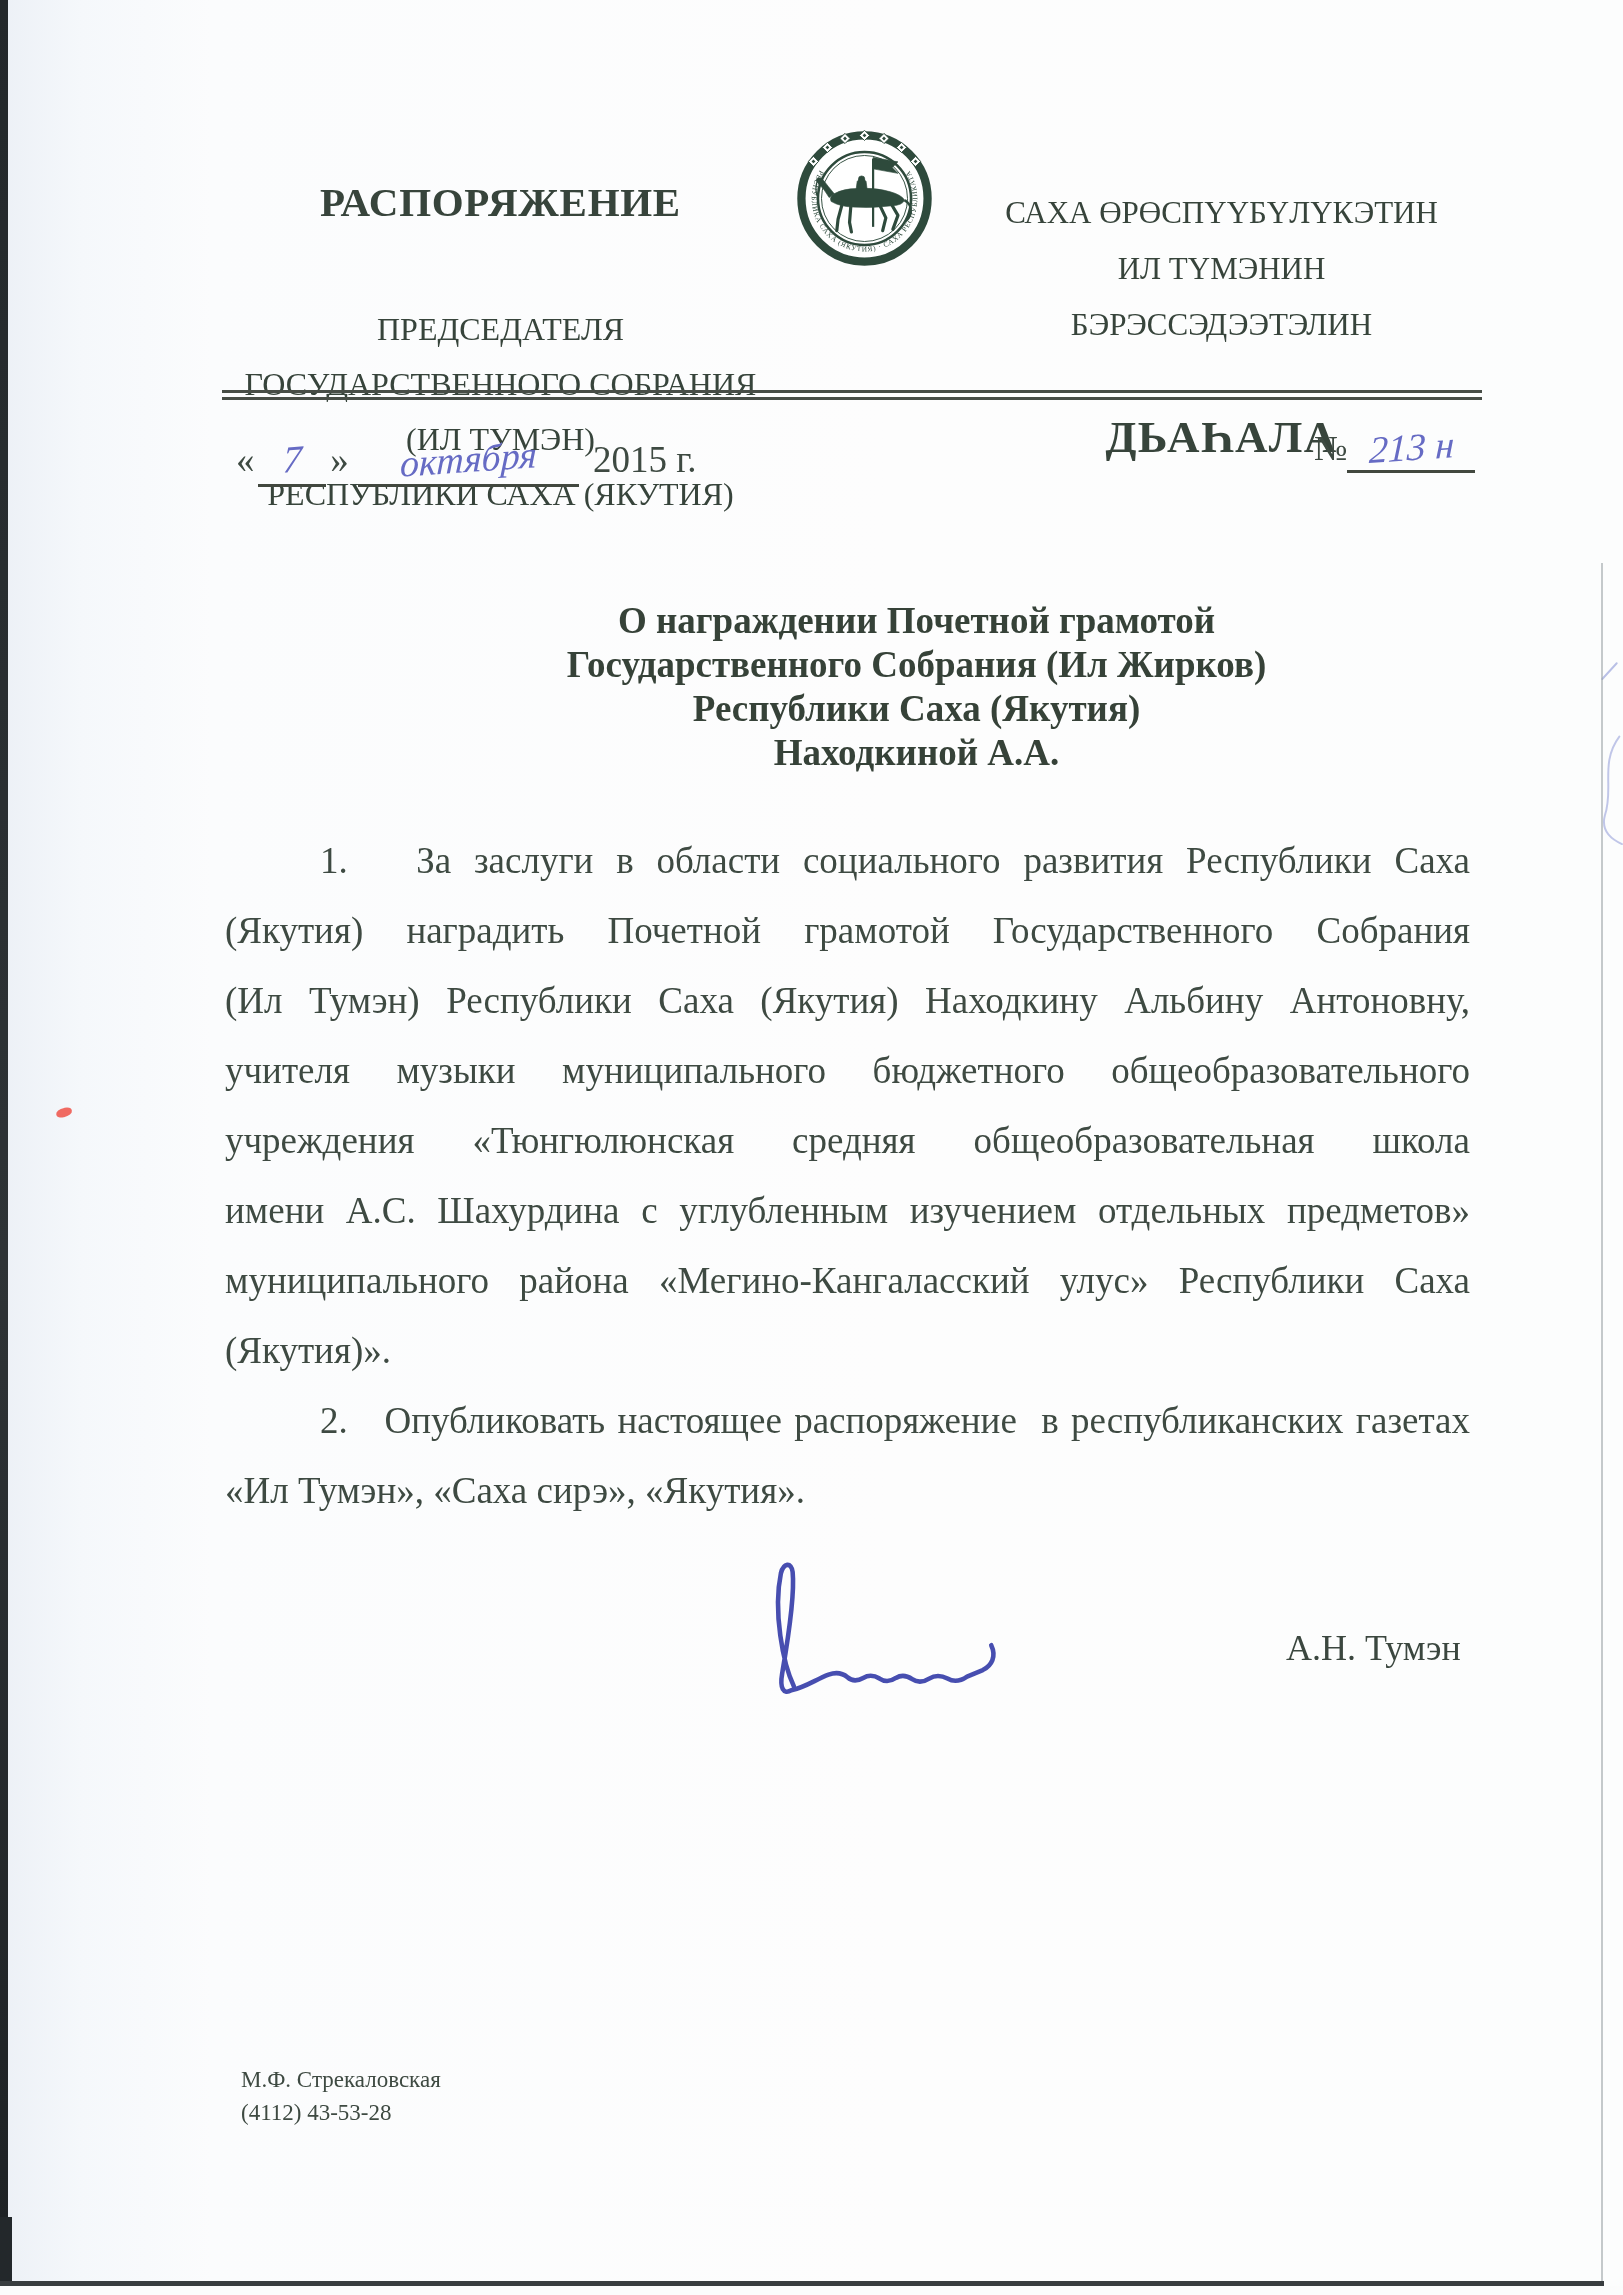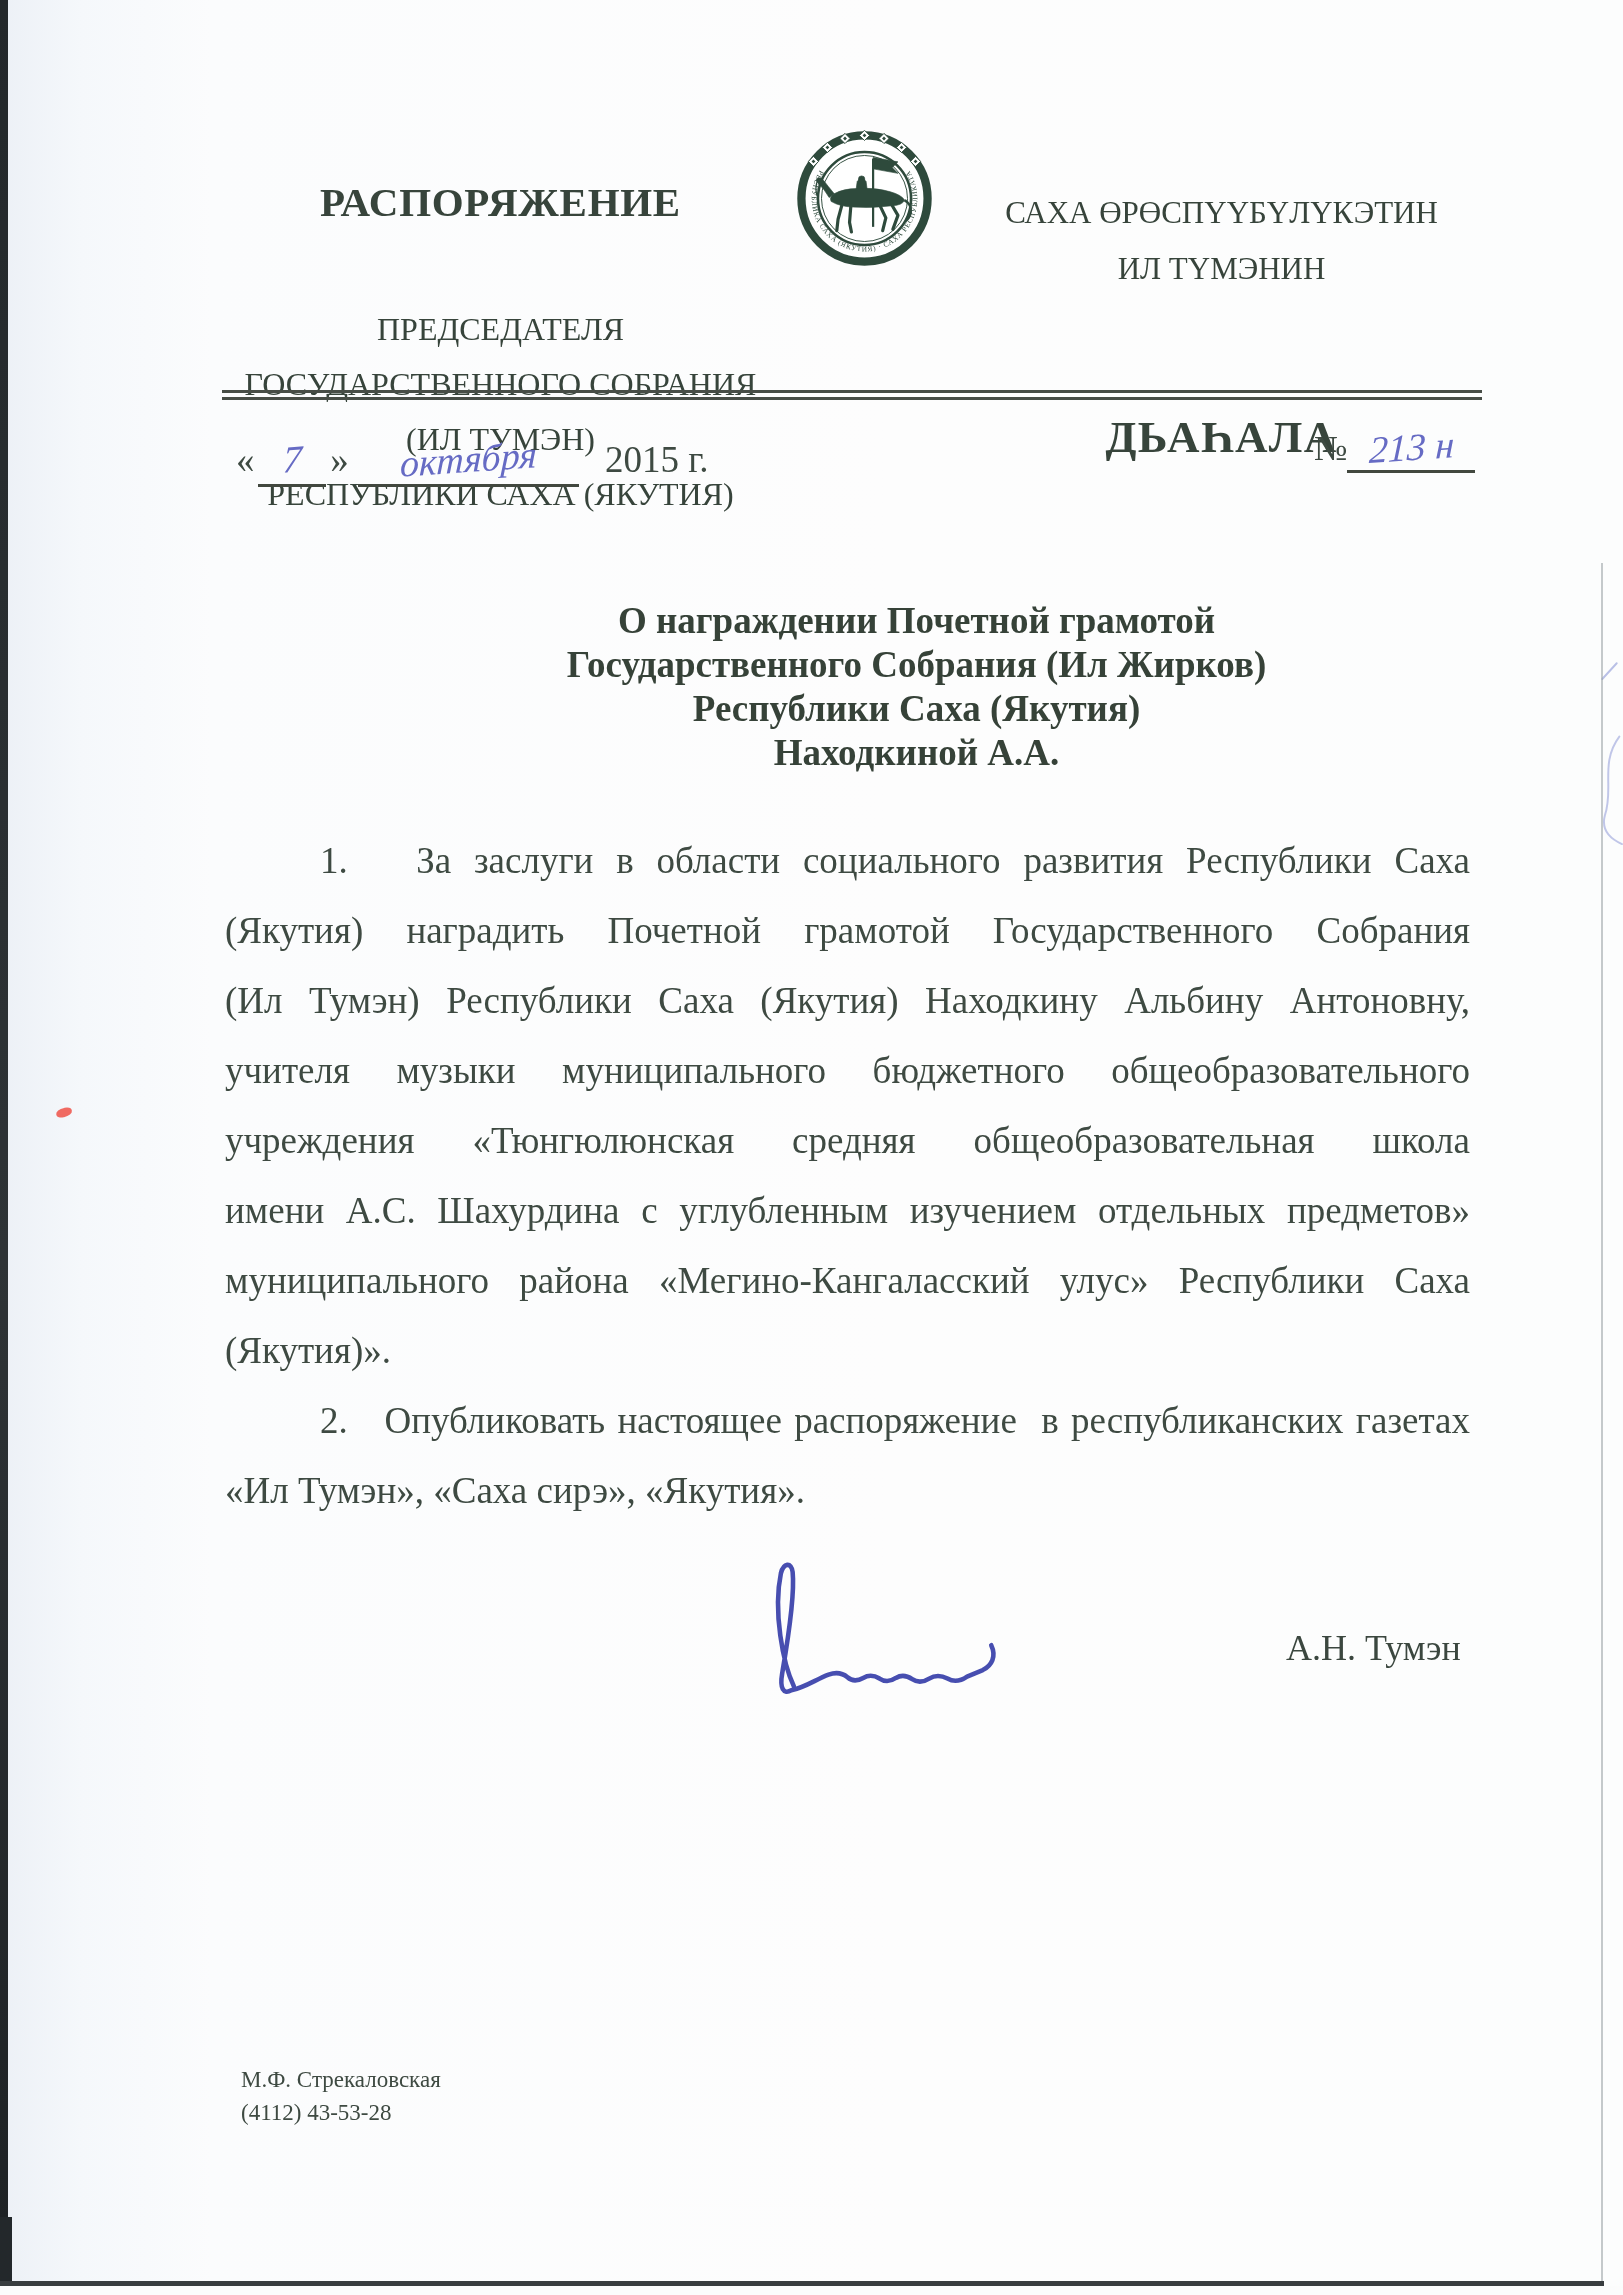--- a/index.html
+++ b/index.html
@@ -26,21 +26,21 @@
   .hdr-right-type{left:950px;top:411px;width:543px;text-align:center;font-size:45px;font-weight:bold;letter-spacing:1.3px;color:#37443b;}
   .emblem{left:796px;top:130px;width:137px;height:137px;}
   .rule{left:222px;top:390px;width:1260px;height:3.9px;border-top:3.9px solid #474d46;border-bottom:3.3px solid #474d46;}
   
   .date-row{left:236px;top:437px;font-size:37px;display:flex;align-items:baseline;white-space:nowrap;}
   .blank{display:inline-block;text-align:center;border-bottom:3.3px solid #42483f;padding-bottom:2.6px;}
   .hand{font-style:italic;color:#666bc4;font-size:38px;}
   .blank-day{width:68px;margin:0 3.9px;}
   .blank-month{width:221px;margin-left:9.2px;}
   .hand-tilt{display:inline-block;transform:rotate(-4deg) skewX(-6deg);}
-  .year{margin-left:26px;}
+  .year{margin-left:14px;}
   .num-row{left:1314px;top:425px;font-size:35px;display:flex;align-items:baseline;white-space:nowrap;}
   .blank-num{width:128px;border-bottom:3.3px solid #42483f;padding-bottom:1.3px;}
   
   .title{left:393px;top:599px;width:1047px;text-align:center;font-size:37px;font-weight:bold;line-height:44px;color:#364238;}
   
   .body-text{left:225px;top:826px;width:1245px;font-size:37px;line-height:70px;color:#3e4a42;}
   .body-line{text-align:justify;}
   .stretch{text-align-last:justify;}
   .last{text-align-last:left;}
   .indent{padding-left:95px;}
@@ -60,20 +60,21 @@
   <div class="abs hdr-left-lines">
     <div>ПРЕДСЕДАТЕЛЯ</div>
     <div>ГОСУДАРСТВЕННОГО СОБРАНИЯ</div>
     <div>(ИЛ ТУМЭН)</div>
     <div>РЕСПУБЛИКИ САХА (ЯКУТИЯ)</div>
   </div>
 
   <div class="abs hdr-right-lines">
     <div>САХА ӨРӨСПҮҮБҮЛҮКЭТИН</div>
     <div>ИЛ ТҮМЭНИН</div>
+    <div>БЭРЭССЭДЭЭТЭЛИН</div>
   </div>
   <div class="abs hdr-right-type">ДЬАҺАЛА</div>
 
   <svg class="abs emblem" viewBox="0 0 215 215">
     <circle cx="107.5" cy="107.5" r="99" fill="#ffffff" stroke="#2e4a3c" stroke-width="13"></circle>
     <circle cx="107.5" cy="107.5" r="73" fill="none" stroke="#2e4a3c" stroke-width="4"></circle>
     <circle cx="107.5" cy="107.5" r="67.5" fill="none" stroke="#2e4a3c" stroke-width="1.5"></circle>
 
     <g>
       <g transform="translate(27.4,49.3)">

